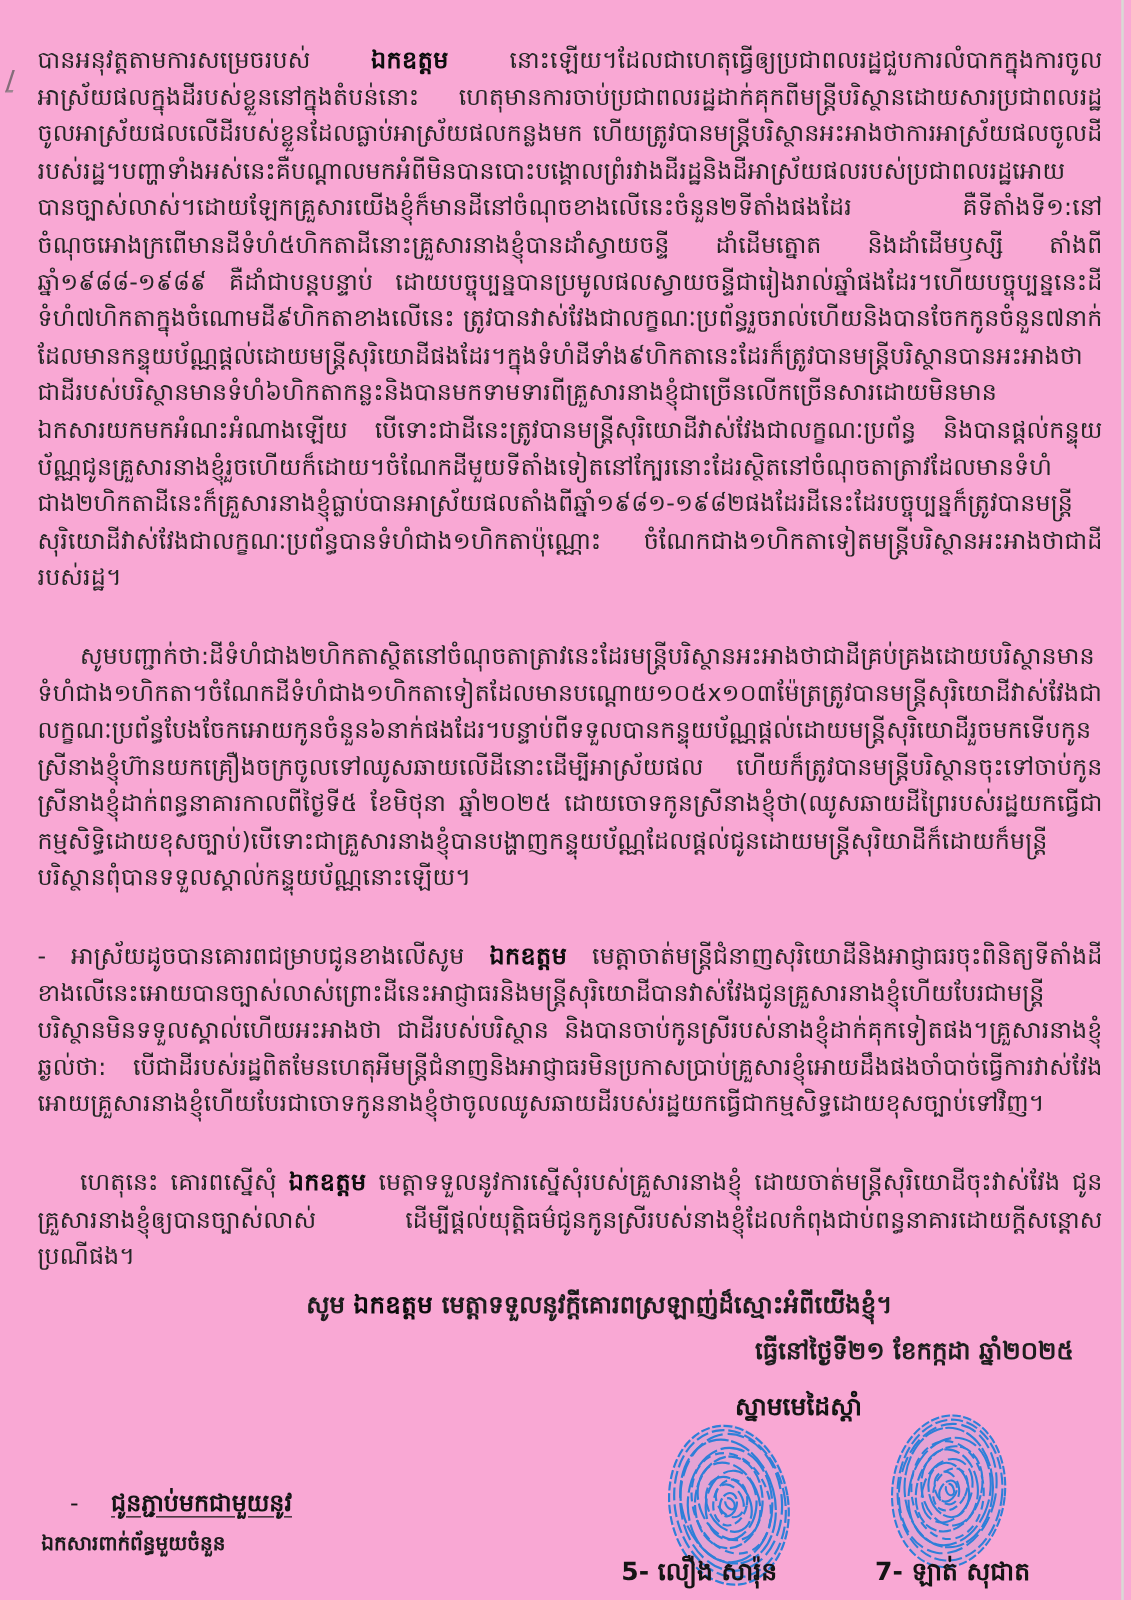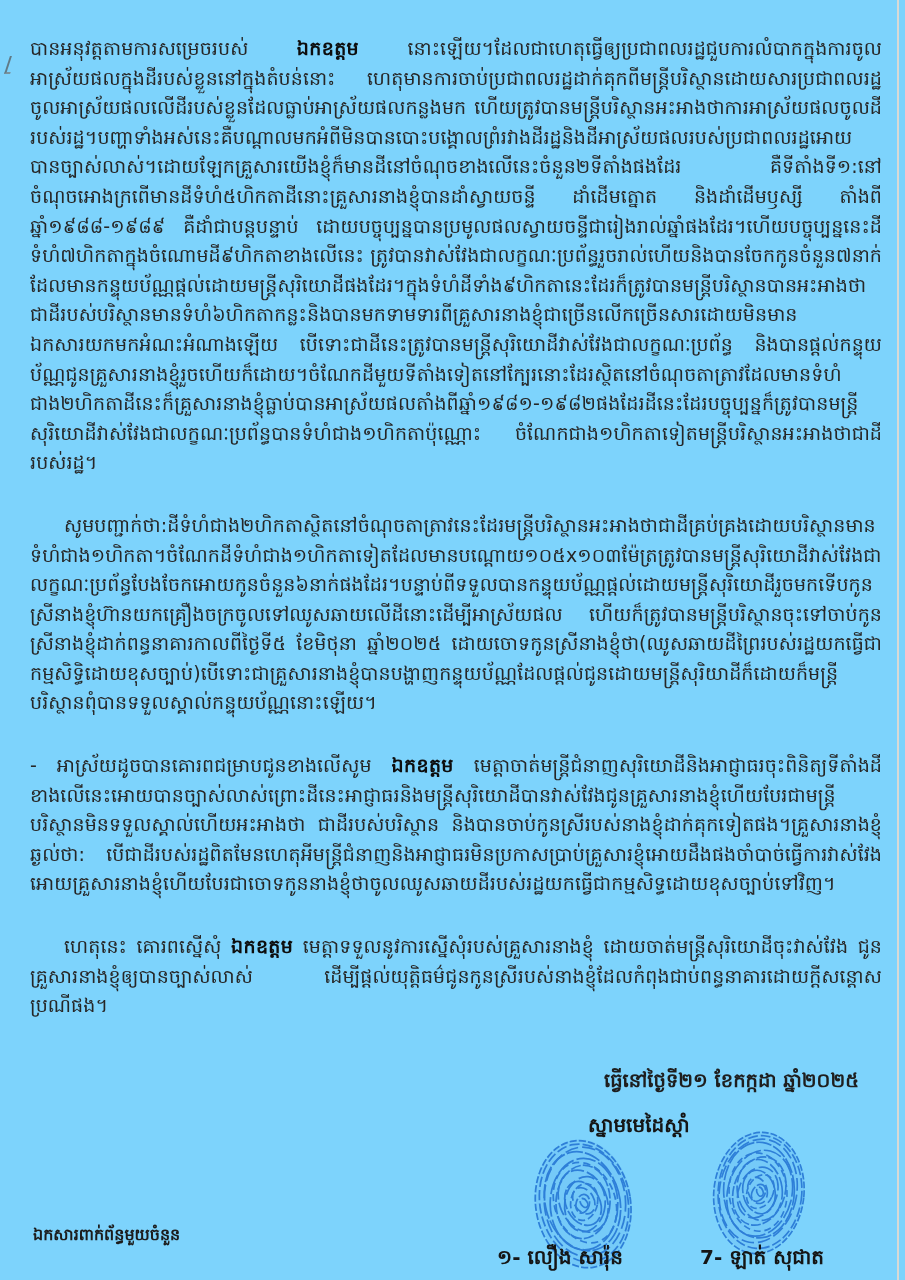--- a/index.html
+++ b/index.html
@@ -1,19 +1,19 @@
 <!DOCTYPE html>
 <html><head>
 <meta charset="utf-8">
 <style>
   html,body{margin:0;padding:0;}
   body{background:#e8e8e6;font-family:"DejaVu Sans","Liberation Sans",sans-serif;}
   .page{
     position:relative;width:905px;height:1280px;margin:0 auto;
-    background:#7dd3fc;overflow:hidden;color:#232323;
+    background:#f9a8d4;overflow:hidden;color:#232323;
   }
   .edge-right{position:absolute;right:6px;top:0;width:2px;height:1280px;background:#d9d9d5;}
   .margin-mark{position:absolute;left:7px;top:56px;width:4px;height:16px;border-left:2px solid #555;
     border-bottom:2px solid #777;transform:skewX(-18deg);opacity:.7;}
   .bodytext{
     position:absolute;left:30px;top:34px;width:852px;
     font-size:19px;line-height:29.6px;text-align:justify;
     color:#262626;letter-spacing:.1px;
   }
   .bodytext p{margin:0 0 33px 0;}
@@ -50,20 +50,21 @@
   <div class="edge-right"></div>
   <div class="margin-mark"></div>
 
   <div class="bodytext" id="paragraphs">
       <p class=""><span>បានអនុវត្តតាមការសម្រេចរបស់ </span><span class="b">ឯកឧត្តម</span><span> នោះឡើយ។ដែលជាហេតុធ្វើឲ្យប្រជាពលរដ្ឋជួបការលំបាកក្នុងការចូលអាស្រ័យផលក្នុងដីរបស់ខ្លួននៅក្នុងតំបន់នោះ ហេតុមានការចាប់ប្រជាពលរដ្ឋដាក់គុកពីមន្ត្រីបរិស្ថានដោយសារប្រជាពលរដ្ឋចូលអាស្រ័យផលលើដីរបស់ខ្លួនដែលធ្លាប់អាស្រ័យផលកន្លងមក ហើយត្រូវបានមន្ត្រីបរិស្ថានអះអាងថាការអាស្រ័យផលចូលដីរបស់រដ្ឋ។បញ្ហាទាំងអស់នេះគឺបណ្តាលមកអំពីមិនបានបោះបង្គោលព្រំរវាងដីរដ្ឋនិងដីអាស្រ័យផលរបស់ប្រជាពលរដ្ឋអោយបានច្បាស់លាស់។ដោយឡែកគ្រួសារយើងខ្ញុំក៏មានដីនៅចំណុចខាងលើនេះចំនួន២ទីតាំងផងដែរ គឺទីតាំងទី១:នៅចំណុចអោងក្រពើមានដីទំហំ៥ហិកតាដីនោះគ្រួសារនាងខ្ញុំបានដាំស្វាយចន្ទី ដាំដើមត្នោត និងដាំដើមឫស្សី តាំងពីឆ្នាំ១៩៨៨-១៩៨៩ គឺដាំជាបន្តបន្ទាប់ ដោយបច្ចុប្បន្នបានប្រមូលផលស្វាយចន្ទីជារៀងរាល់ឆ្នាំផងដែរ។ហើយបច្ចុប្បន្ននេះដីទំហំ៧ហិកតាក្នុងចំណោមដី៩ហិកតាខាងលើនេះ ត្រូវបានវាស់វែងជាលក្ខណៈប្រព័ន្ធរួចរាល់ហើយនិងបានចែកកូនចំនួន៧នាក់ ដែលមានកន្ទុយប័ណ្ណផ្តល់ដោយមន្ត្រីសុរិយោដីផងដែរ។ក្នុងទំហំដីទាំង៩ហិកតានេះដែរក៏ត្រូវបានមន្ត្រីបរិស្ថានបានអះអាងថាជាដីរបស់បរិស្ថានមានទំហំ៦ហិកតាកន្លះនិងបានមកទាមទារពីគ្រួសារនាងខ្ញុំជាច្រើនលើកច្រើនសារដោយមិនមានឯកសារយកមកអំណះអំណាងឡើយ បើទោះជាដីនេះត្រូវបានមន្ត្រីសុរិយោដីវាស់វែងជាលក្ខណៈប្រព័ន្ធ និងបានផ្តល់កន្ទុយប័ណ្ណជូនគ្រួសារនាងខ្ញុំរួចហើយក៏ដោយ។ចំណែកដីមួយទីតាំងទៀតនៅក្បែរនោះដែរស្ថិតនៅចំណុចតាត្រាវដែលមានទំហំជាង២ហិកតាដីនេះក៏គ្រួសារនាងខ្ញុំធ្លាប់បានអាស្រ័យផលតាំងពីឆ្នាំ១៩៨១-១៩៨២ផងដែរដីនេះដែរបច្ចុប្បន្នក៏ត្រូវបានមន្ត្រីសុរិយោដីវាស់វែងជាលក្ខណៈប្រព័ន្ធបានទំហំជាង១ហិកតាប៉ុណ្ណោះ ចំណែកជាង១ហិកតាទៀតមន្ត្រីបរិស្ថានអះអាងថាជាដីរបស់រដ្ឋ។</span></p>
       <p class="indent"><span>សូមបញ្ជាក់ថា:ដីទំហំជាង២ហិកតាស្ថិតនៅចំណុចតាត្រាវនេះដែរមន្ត្រីបរិស្ថានអះអាងថាជាដីគ្រប់គ្រងដោយបរិស្ថានមានទំហំជាង១ហិកតា។ចំណែកដីទំហំជាង១ហិកតាទៀតដែលមានបណ្តោយ១០៥x១០៣ម៉ែត្រត្រូវបានមន្ត្រីសុរិយោដីវាស់វែងជាលក្ខណៈប្រព័ន្ធបែងចែកអោយកូនចំនួន៦នាក់ផងដែរ។បន្ទាប់ពីទទួលបានកន្ទុយប័ណ្ណផ្តល់ដោយមន្ត្រីសុរិយោដីរួចមកទើបកូនស្រីនាងខ្ញុំហ៊ានយកគ្រឿងចក្រចូលទៅឈូសឆាយលើដីនោះដើម្បីអាស្រ័យផល ហើយក៏ត្រូវបានមន្ត្រីបរិស្ថានចុះទៅចាប់កូនស្រីនាងខ្ញុំដាក់ពន្ធនាគារកាលពីថ្ងៃទី៥ ខែមិថុនា ឆ្នាំ២០២៥ ដោយចោទកូនស្រីនាងខ្ញុំថា(ឈូសឆាយដីព្រៃរបស់រដ្ឋយកធ្វើជាកម្មសិទ្ធិដោយខុសច្បាប់)បើទោះជាគ្រួសារនាងខ្ញុំបានបង្ហាញកន្ទុយប័ណ្ណដែលផ្តល់ជូនដោយមន្ត្រីសុរិយាដីក៏ដោយក៏មន្ត្រីបរិស្ថានពុំបានទទួលស្គាល់កន្ទុយប័ណ្ណនោះឡើយ។</span></p>
       <p class=""><span>- អាស្រ័យដូចបានគោរពជម្រាបជូនខាងលើសូម </span><span class="b">ឯកឧត្តម</span><span> មេត្តាចាត់មន្ត្រីជំនាញសុរិយោដីនិងអាជ្ញាធរចុះពិនិត្យទីតាំងដីខាងលើនេះអោយបានច្បាស់លាស់ព្រោះដីនេះអាជ្ញាធរនិងមន្ត្រីសុរិយោដីបានវាស់វែងជូនគ្រួសារនាងខ្ញុំហើយបែរជាមន្ត្រីបរិស្ថានមិនទទួលស្គាល់ហើយអះអាងថា ជាដីរបស់បរិស្ថាន និងបានចាប់កូនស្រីរបស់នាងខ្ញុំដាក់គុកទៀតផង។គ្រួសារនាងខ្ញុំឆ្ងល់ថា: បើជាដីរបស់រដ្ឋពិតមែនហេតុអីមន្ត្រីជំនាញនិងអាជ្ញាធរមិនប្រកាសប្រាប់គ្រួសារខ្ញុំអោយដឹងផងចាំបាច់ធ្វើការវាស់វែងអោយគ្រួសារនាងខ្ញុំហើយបែរជាចោទកូននាងខ្ញុំថាចូលឈូសឆាយដីរបស់រដ្ឋយកធ្វើជាកម្មសិទ្ធដោយខុសច្បាប់ទៅវិញ។</span></p>
       <p class="indent"><span>ហេតុនេះ គោរពស្នើសុំ </span><span class="b">ឯកឧត្តម</span><span> មេត្តាទទួលនូវការស្នើសុំរបស់គ្រួសារនាងខ្ញុំ ដោយចាត់មន្ត្រីសុរិយោដីចុះវាស់វែង ជូនគ្រួសារនាងខ្ញុំឲ្យបានច្បាស់លាស់ ដើម្បីផ្តល់យុត្តិធម៌ជូនកូនស្រីរបស់នាងខ្ញុំដែលកំពុងជាប់ពន្ធនាគារដោយក្តីសន្តោសប្រណីផង។</span></p>
     </div>
 
+  <div class="closing" id="closing"><span>សូម </span><span class="b">ឯកឧត្តម</span><span> មេត្តាទទួលនូវក្តីគោរពស្រឡាញ់ដ៏ស្មោះអំពីយើងខ្ញុំ។</span></div>
 
   <div class="date-line">ធ្វើនៅថ្ងៃទី២១ ខែកក្កដា ឆ្នាំ២០២៥</div>
 
   <div class="thumb-label">ស្នាមមេដៃស្តាំ</div>
 
   <svg class="fp fp1" viewBox="0 0 100 130">
       <ellipse cx="50" cy="65" rx="46" ry="62" fill="#2e7fd8" opacity="0.10"></ellipse>
       <ellipse cx="49" cy="66" rx="46" ry="62" fill="none" stroke="#2e7fd8" stroke-width="1.7" stroke-dasharray="7 2" transform="rotate(0 50 65)"></ellipse>
       <ellipse cx="50" cy="65" rx="42.7" ry="57.6" fill="none" stroke="#2e7fd8" stroke-width="1.7" stroke-dasharray="10 3" transform="rotate(-2 50 65)"></ellipse>
       <ellipse cx="51" cy="64" rx="39.4" ry="53.2" fill="none" stroke="#2e7fd8" stroke-width="1.7" stroke-dasharray="13 4" transform="rotate(4 50 65)"></ellipse>
@@ -90,17 +91,20 @@
       <ellipse cx="50" cy="64" rx="26.200000000000003" ry="35.599999999999994" fill="none" stroke="#2e7fd8" stroke-width="1.7" stroke-dasharray="10 2" transform="rotate(12 50 65)"></ellipse>
       <ellipse cx="51" cy="63" rx="22.900000000000002" ry="31.199999999999996" fill="none" stroke="#2e7fd8" stroke-width="1.7" stroke-dasharray="13 3" transform="rotate(-14 50 65)"></ellipse>
       <ellipse cx="49" cy="66" rx="19.6" ry="26.799999999999997" fill="none" stroke="#2e7fd8" stroke-width="1.7" stroke-dasharray="16 4" transform="rotate(16 50 65)"></ellipse>
       <ellipse cx="50" cy="65" rx="16.3" ry="22.4" fill="none" stroke="#2e7fd8" stroke-width="1.7" stroke-dasharray="19 2" transform="rotate(-18 50 65)"></ellipse>
       <ellipse cx="51" cy="64" rx="13" ry="18" fill="none" stroke="#2e7fd8" stroke-width="1.7" stroke-dasharray="7 3" transform="rotate(20 50 65)"></ellipse>
       <ellipse cx="49" cy="63" rx="9.700000000000003" ry="13.599999999999994" fill="none" stroke="#2e7fd8" stroke-width="1.7" stroke-dasharray="10 4" transform="rotate(-22 50 65)"></ellipse>
       <ellipse cx="50" cy="66" rx="6.400000000000006" ry="9.199999999999996" fill="none" stroke="#2e7fd8" stroke-width="1.7" stroke-dasharray="13 2" transform="rotate(24 50 65)"></ellipse>
       <ellipse cx="51" cy="65" rx="3.1000000000000014" ry="4.799999999999997" fill="none" stroke="#2e7fd8" stroke-width="1.7" stroke-dasharray="16 3" transform="rotate(-26 50 65)"></ellipse>
     </svg>
 
-  <div class="signer signer1">១- លឿង សារ៉ុន</div>
+  <div class="signer signer1">5- លឿង សារ៉ុន</div>
   <div class="signer signer2">7- ឡាត់ សុជាត</div>
 
+  <div class="attach-title">
+    <span class="attach-dash">-</span><u>ជូនភ្ជាប់មកជាមួយនូវ</u>
+  </div>
   <div class="attach-sub">ឯកសារពាក់ព័ន្ធមួយចំនួន</div>
 </div>
 
 </body></html>

